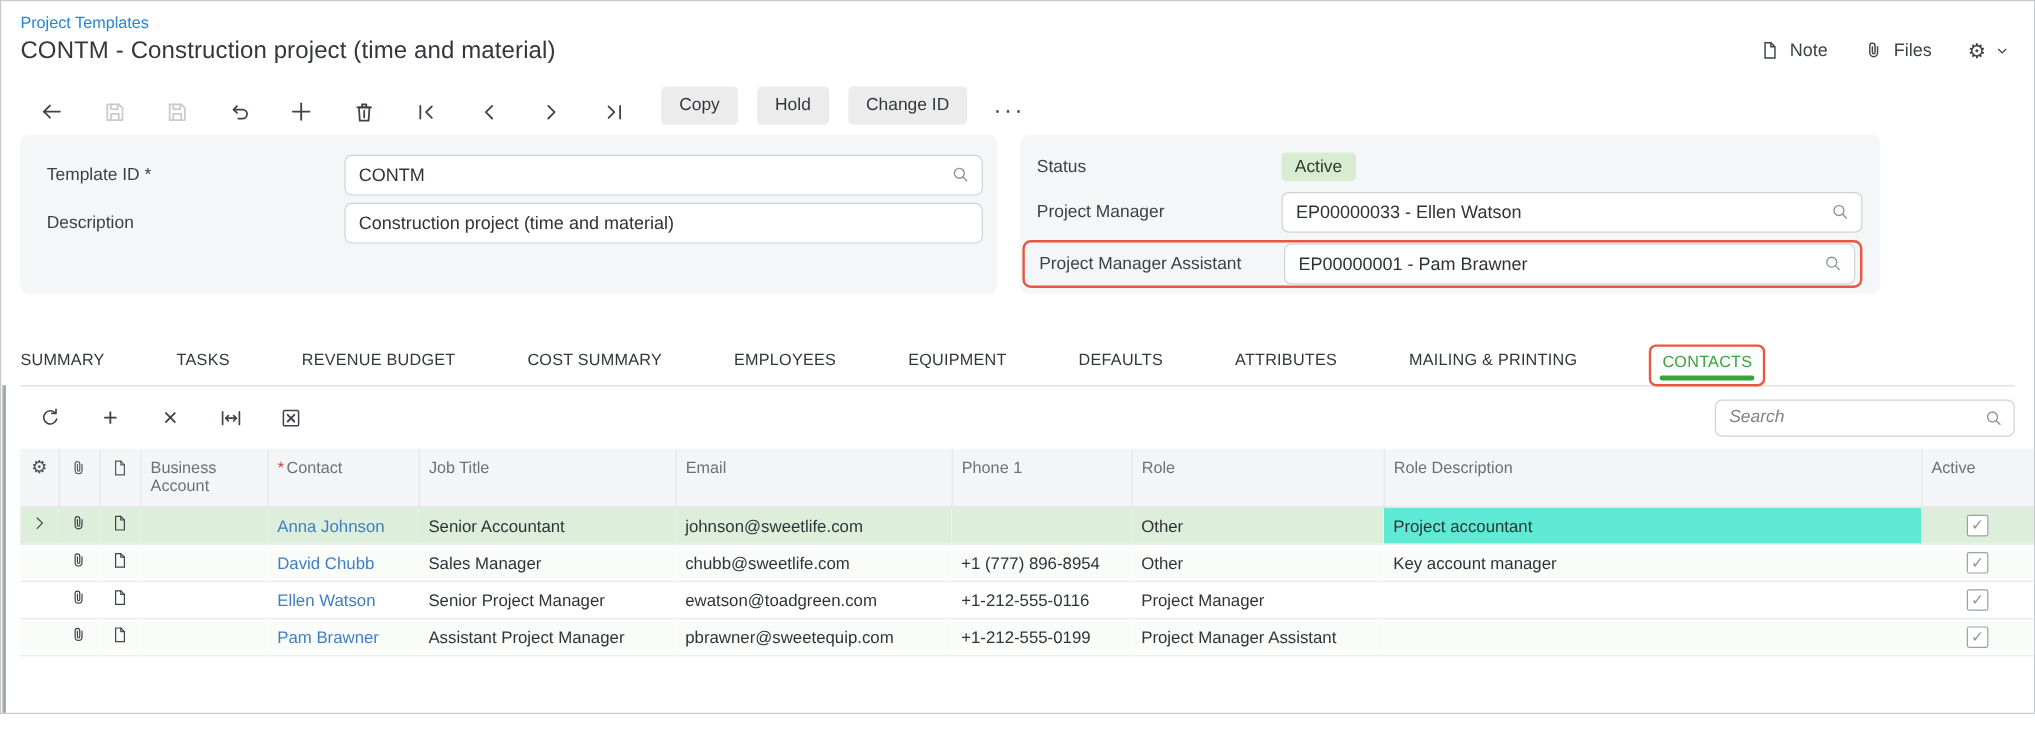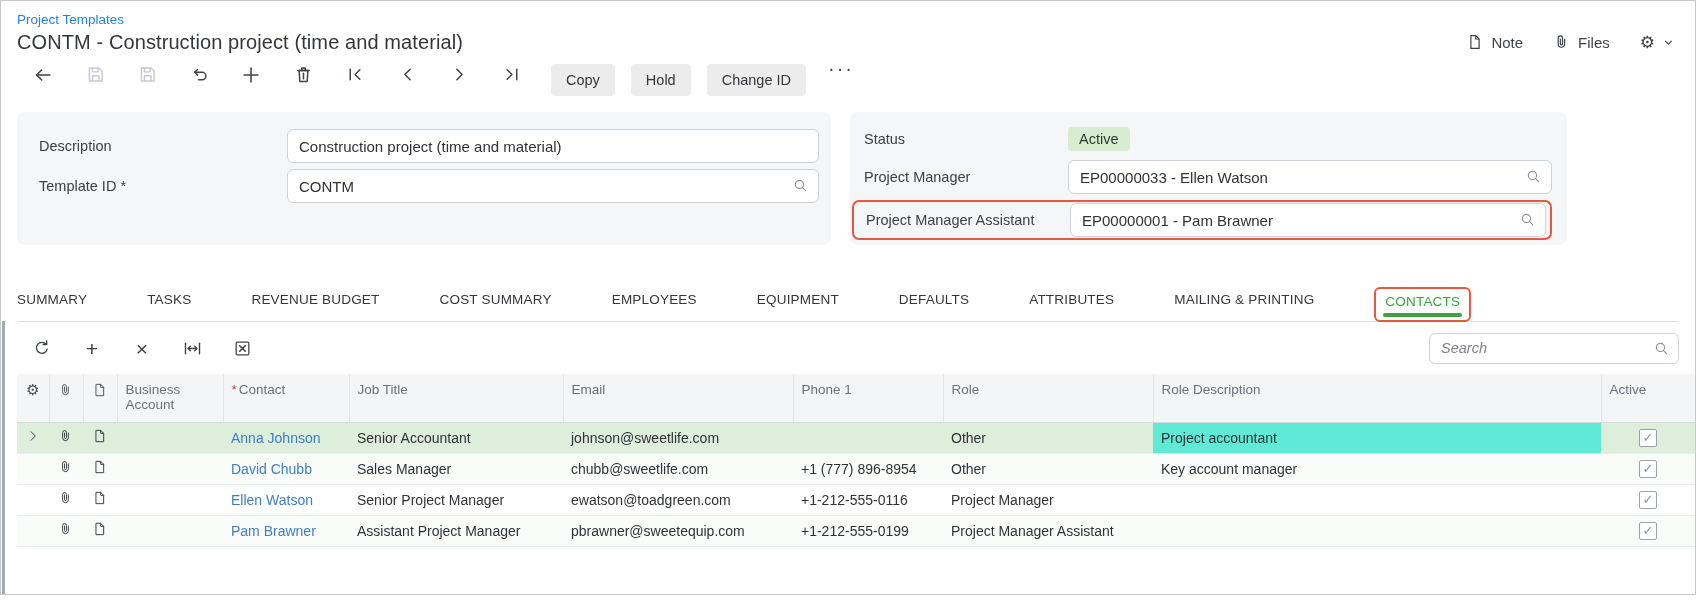--- a/index.html
+++ b/index.html
@@ -17,21 +17,21 @@
   
   .bc-row{ padding:9px 16px 0; }
   .breadcrumb{ color:#2585d7; font-size:13.5px; text-decoration:none; cursor:pointer; }
   .title-row{ display:flex; align-items:flex-start; justify-content:space-between; padding:3px 20px 0 16px; }
   .page-title{ font-size:20px; font-weight:400; color:#33373c; letter-spacing:.1px; }
   .top-actions{ display:flex; align-items:center; gap:30px; margin-top:2px; }
   .top-action{ display:flex; align-items:center; gap:7px; font-size:15px; color:#3e434a; cursor:pointer; }
   .gear-glyph{ font-size:17px; color:#3e434a; line-height:1; }
 
   
-  .toolbar{ display:flex; align-items:flex-start; height:40px; margin:10px 0 0 16px; gap:0; }
+  .toolbar{ display:flex; align-items:flex-end; height:40px; margin:10px 0 0 16px; gap:0; }
   .tb-icon{ width:52px; display:flex; justify-content:center; align-items:center; cursor:pointer; background:none; border:none; }
   .tb-icon svg{ stroke:#3e434a; fill:none; stroke-width:1.7; stroke-linecap:round; stroke-linejoin:round; }
   .tb-icon.disabled svg{ stroke:#c7cbd1; cursor:default; }
   .tb-btn{ background:#ececec; border:none; border-radius:4px; font-family:inherit;
            font-size:14.5px; color:#33373c; padding:8px 15px; margin-right:16px; cursor:pointer; }
   .tb-more{ font-size:20px; letter-spacing:2px; color:#3e434a; margin-left:6px; cursor:pointer; background:none; border:none; line-height:0.4; padding-bottom:8px;}
 
   
   .form-area{ display:flex; margin:8px 0 0 16px; gap:19px; }
   .panel{ background:#f5f6f7; border-radius:8px; height:133px; }
@@ -259,32 +259,32 @@
       </button>
     <button class="tb-btn">Copy</button>
     <button class="tb-btn">Hold</button>
     <button class="tb-btn">Change ID</button>
     <button class="tb-more">···</button>
   </div>
 
   <div class="form-area">
     <div class="panel panel-left">
       <div class="f-row">
-        <label class="f-label">Description</label>
-        <div class="f-input">
-          <input value="Construction project (time and material)" style="">
-        </div>
-      </div>
-      <div class="f-row">
         <label class="f-label">Template ID *</label>
         <div class="f-input">
           <input value="CONTM" style="">
           <span class="mag"><svg width="17" height="17">
                 <use href="#i-mag"></use>
               </svg></span>
+        </div>
+      </div>
+      <div class="f-row">
+        <label class="f-label">Description</label>
+        <div class="f-input">
+          <input value="Construction project (time and material)" style="">
         </div>
       </div>
     </div>
 
     <div class="panel panel-right">
       <div class="f-row status-row">
         <label class="f-label">Status</label>
         <span class="badge">Active</span>
       </div>
       <div class="f-row">

